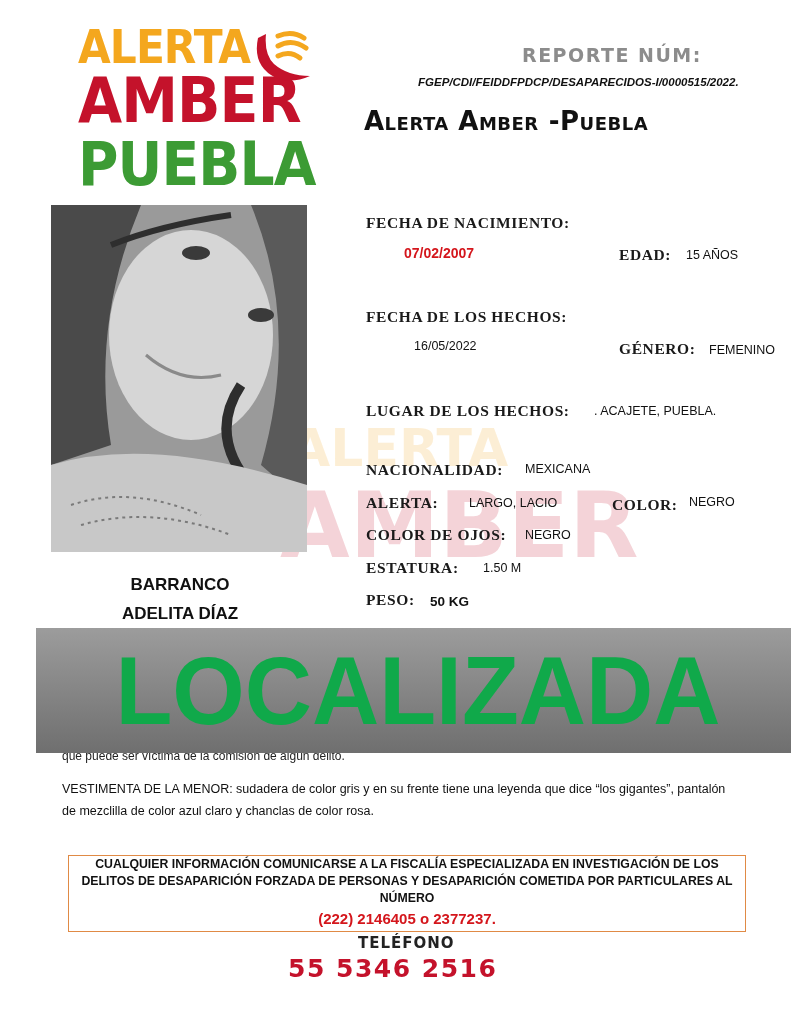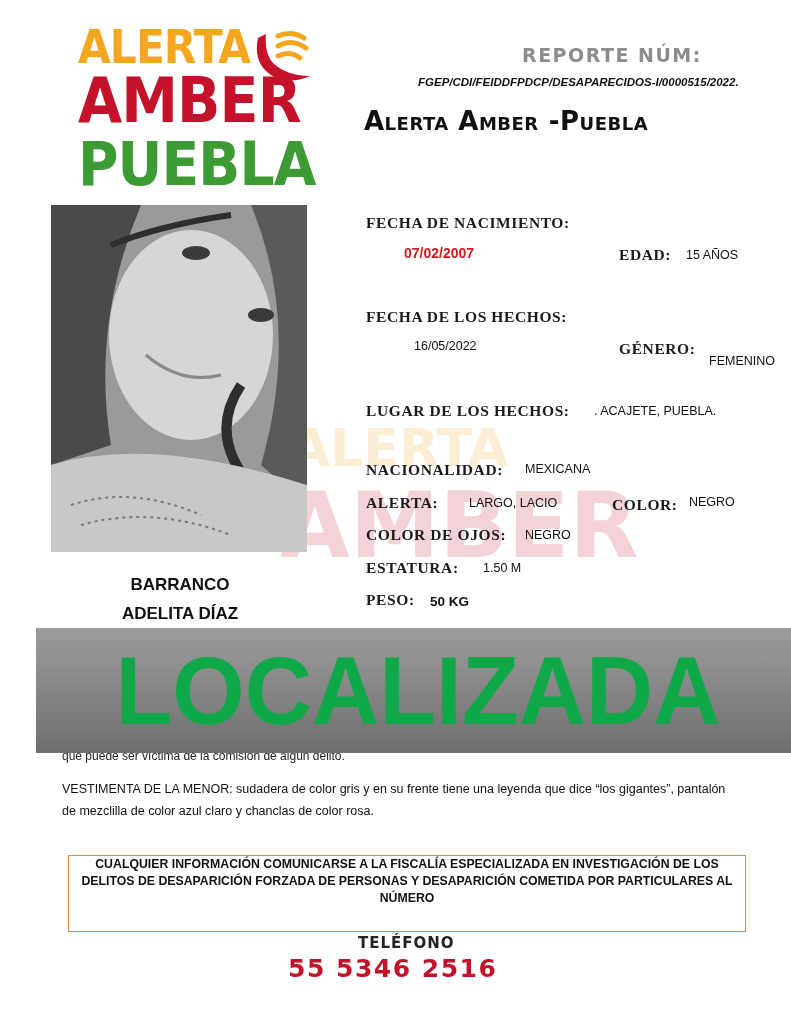--- a/index.html
+++ b/index.html
@@ -99,21 +99,21 @@
 </div>
 
 <div class="abs lab" style="left:366px;top:214px">FECHA DE NACIMIENTO:</div>
 <div class="abs val red" style="left:404px;top:245px">07/02/2007</div>
 <div class="abs lab" style="left:619px;top:246px">EDAD:</div>
 <div class="abs val" style="left:686px;top:248px">15 AÑOS</div>
 
 <div class="abs lab" style="left:366px;top:308px">FECHA DE LOS HECHOS:</div>
 <div class="abs val" style="left:414px;top:339px">16/05/2022</div>
 <div class="abs lab" style="left:619px;top:340px">GÉNERO:</div>
-<div class="abs val" style="left:709px;top:354px">FEMENINO</div>
+<div class="abs val" style="left:709px;top:343px">FEMENINO</div>
 
 <div class="abs lab" style="left:366px;top:402px">LUGAR DE LOS HECHOS:</div>
 <div class="abs val" style="left:594px;top:404px">. ACAJETE, PUEBLA.</div>
 
 <div class="abs lab" style="left:366px;top:461px">NACIONALIDAD:</div>
 <div class="abs val" style="left:525px;top:462px">MEXICANA</div>
 
 <div class="abs lab" style="left:366px;top:494px">ALERTA:</div>
 <div class="abs val" style="left:469px;top:496px">LARGO, LACIO</div>
 <div class="abs lab" style="left:612px;top:496px">COLOR:</div>
@@ -132,16 +132,17 @@
 <div class="abs banner">
   <div class="banner-text">LOCALIZADA</div>
 </div>
 
 <div class="abs vest">
   <b>VESTIMENTA DE LA MENOR:</b><span> sudadera de color gris y en su frente tiene una leyenda que dice “los gigantes”, pantalón de mezclilla de color azul claro y chanclas de color rosa.</span>
 </div>
 
 <div class="abs contact">
   <div class="t">CUALQUIER INFORMACIÓN COMUNICARSE A LA FISCALÍA ESPECIALIZADA EN INVESTIGACIÓN DE LOS DELITOS DE DESAPARICIÓN FORZADA DE PERSONAS Y DESAPARICIÓN COMETIDA POR PARTICULARES AL NÚMERO</div>
+  <div class="ph">(222) 2146405 o 2377237.</div>
 </div>
 
 <div class="abs tel-label">TELÉFONO</div>
 <div class="abs tel-num">55 5346 2516</div>
 
 </body></html>

